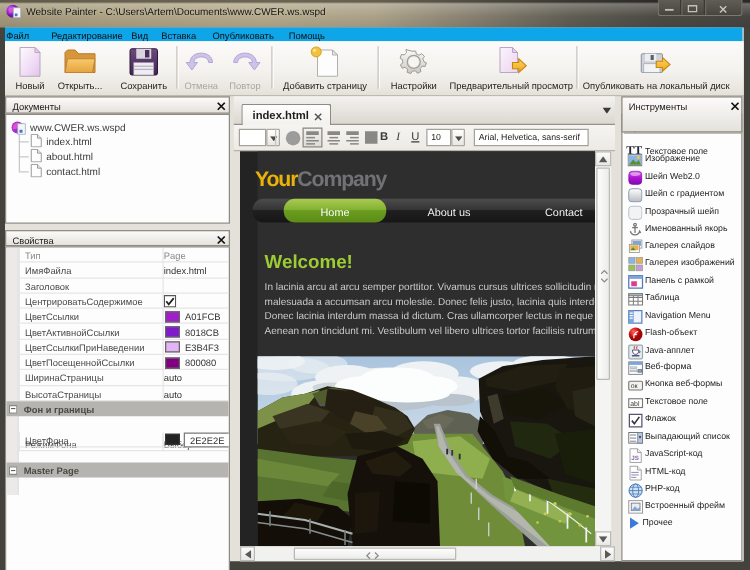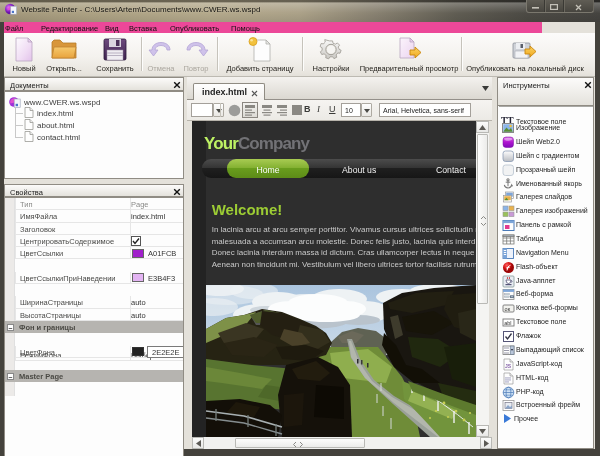--- a/index.html
+++ b/index.html
@@ -4,21 +4,21 @@
 html,body{width:600px;height:456px;overflow:hidden}
 body{font-family:"Liberation Sans",sans-serif;position:relative;background:#44423c}
 .abs{position:absolute}
 #titlebar{left:0;top:0;width:600px;height:22px;
  background:linear-gradient(90deg,#a2977b 0%,#aca183 15%,#b4a98c 35%,#aba188 50%,#878070 63%,#605d53 76%,#4c4a44 88%,#454440 100%)}
 #titlebar:after{content:"";position:absolute;left:0;top:0;width:100%;height:100%;
  background:linear-gradient(#00000068 0%,#00000068 7%,#ffffff3a 14%,#ffffff18 40%,#00000000 60%,#00000014 100%)}
 #title-text{left:21px;top:4.5px;font-size:8px;color:#14130f;z-index:5;text-shadow:0 0 2px #d8d0bcaa}
 #winbtns{left:526px;top:0;width:68px;height:13px;background:linear-gradient(#605d55,#47453f);border:1px solid #7b786e;border-top:none;border-radius:0 0 3px 3px;display:flex;z-index:5}
 #winbtns div{border-right:1px solid #3a3934;box-shadow:1px 0 0 #6a675e;color:#d6d3c8;font-size:8px;text-align:center;line-height:11px}
-#menubar{left:4px;top:22px;width:538px;height:11px;background:#ec4899;font-size:7.5px;color:#111}
+#menubar{left:4px;top:22px;width:590px;height:11px;background:#0ea5e9;font-size:7.5px;color:#111}
 #menubar span{position:absolute;top:1.5px}
 #toolbar{left:4px;top:33px;width:591px;height:44px;background:linear-gradient(#fcfbfa,#f4f2ee 55%,#e9e6e0 90%,#e4e1da);border-bottom:1px solid #bdbab2}
 .tbtn{position:absolute;top:37px;text-align:center;font-size:7.5px;color:#26241f;z-index:3}
 .tbtn .lb{position:absolute;top:26.5px;left:50%;transform:translateX(-50%);white-space:nowrap}
 .tbtn.dis{color:#aaa69e}
 .tsep{position:absolute;top:37px;width:1px;height:34px;background:#c6c3bb;box-shadow:1px 0 0 #fdfdfc;z-index:3}
 .panel-h{position:absolute;background:linear-gradient(#fcfbfa,#e4e2dc);border:1px solid #908c84;font-size:7.5px;color:#1b1b1b;z-index:4}
 .panel-h .t{position:absolute;left:5px;top:2.5px}
 .panel-h .x{position:absolute;top:1.5px;font-size:8px;font-weight:bold;color:#000}
 .white{background:#fdfdfd;border:1px solid #908c84}
@@ -287,25 +287,37 @@
         <rect x=".5" y=".5" width="9" height="9" fill="#fff" stroke="#555"></rect>
         <path d="M2 5 L4 7.5 L8 2.5" fill="none" stroke="#222" stroke-width="1.4"></path>
       </svg>
     </div>
  <div class="grow" style="top:49.2px">
       <span class="k">ЦветСсылки</span>
       <i></i>
       <span class="swatch" style="background:#a01fcb"></span>
       <span class="hex">A01FCB</span>
     </div>
+ <div class="grow" style="top:61.5px">
+      <span class="k">ЦветАктивнойСсылки</span>
+      <i></i>
+      <span class="swatch" style="background:#8018cb"></span>
+      <span class="hex">8018CB</span>
+    </div>
  <div class="grow" style="top:73.8px">
       <span class="k">ЦветСсылкиПриНаведении</span>
       <i></i>
       <span class="swatch" style="background:#e3b4f3"></span>
       <span class="hex">E3B4F3</span>
+    </div>
+ <div class="grow" style="top:86.1px">
+      <span class="k">ЦветПосещеннойСсылки</span>
+      <i></i>
+      <span class="swatch" style="background:#800080"></span>
+      <span class="hex">800080</span>
     </div>
  <div class="grow" style="top:98.4px">
       <span class="k">ШиринаСтраницы</span>
       <i></i>
       <span class="v">auto</span>
     </div>
  <div class="grow" style="top:110.7px">
       <span class="k">ВысотаСтраницы</span>
       <i></i>
       <span class="v">auto</span>
@@ -381,21 +393,21 @@
  <span style="position:absolute;left:154px;top:3px;width:20px;height:14px;background:#fff;border:1px solid #a4a09a;font-size:7px;color:#222;padding:2.5px 0 0 3px">10</span>
  <span class="fb" style="left:174px;width:11px">
       <svg style="position:absolute;left:2px;top:5px" width="6" height="4" viewBox="0 0 6 4">
         <path d="M3 4 L6 0 L0 0 Z" fill="#4a4a46"></path>
       </svg>
     </span>
  <span style="position:absolute;left:192px;top:3px;width:92px;height:14px;background:#fff;border:1px solid #a4a09a;font-size:7px;color:#222;padding:2.5px 0 0 3px;white-space:nowrap;overflow:hidden">Arial, Helvetica, sans-serif</span>
 </div>
 <div class="abs" id="canvas">
  <div id="page"></div>
- <div style="position:absolute;left:12px;top:12.5px;font-weight:bold;font-size:17px;letter-spacing:-0.9px"><span style="color:#bef264">Your</span><span style="color:#727276">Company</span></div>
+ <div style="position:absolute;left:12px;top:12.5px;font-weight:bold;font-size:17px;letter-spacing:-0.9px"><span style="color:#eab308">Your</span><span style="color:#727276">Company</span></div>
  <div style="position:absolute;left:10px;top:38px;width:274px;height:19px;border-radius:9px 0 0 9px;background:linear-gradient(#4c4c4c 0%,#353535 45%,#1f1f1f 50%,#161616 100%)"></div>
  <div style="position:absolute;left:35px;top:38px;width:82px;height:19px;border-radius:9px;background:linear-gradient(#a8cb52 0%,#85b233 45%,#699d1d 50%,#5d8c18 100%)"></div>
  <div style="position:absolute;left:35px;top:43.5px;width:82px;text-align:center;font-size:8.7px;color:#fff">Home</div>
  <div style="position:absolute;left:150px;top:43.5px;width:60px;white-space:nowrap;font-size:8.7px;color:#f2f2f2">About us</div>
  <div style="position:absolute;left:244px;top:43.5px;width:40px;font-size:8.7px;color:#f2f2f2">Contact</div>
  <div style="position:absolute;left:19.7px;top:80px;font-weight:bold;font-size:15px;color:#9dcd34">Welcome!</div>
  <div style="position:absolute;left:19.7px;top:103px;width:320px;font-size:8px;line-height:11.7px;color:#c9c9c9;white-space:nowrap">In lacinia arcu at arcu semper porttitor. Vivamus cursus ultrices sollicitudin nam<br>malesuada a accumsan arcu molestie. Donec felis justo, lacinia quis interdum sed<br>Donec lacinia interdum massa id dictum. Cras ullamcorper lectus in neque malesuada<br>Aenean non tincidunt mi. Vestibulum vel libero ultrices tortor facilisis rutrum sed</div>
  <svg style="position:absolute;left:14px;top:164px" width="270" height="152" viewBox="0 0 270 152" preserveAspectRatio="none">
   <defs>
    <linearGradient id="sky" x1="0" y1="0" x2="0" y2="1">

